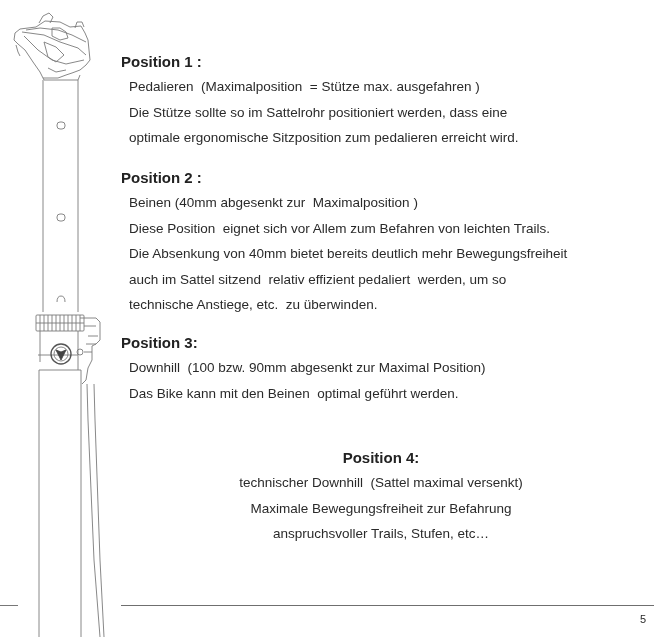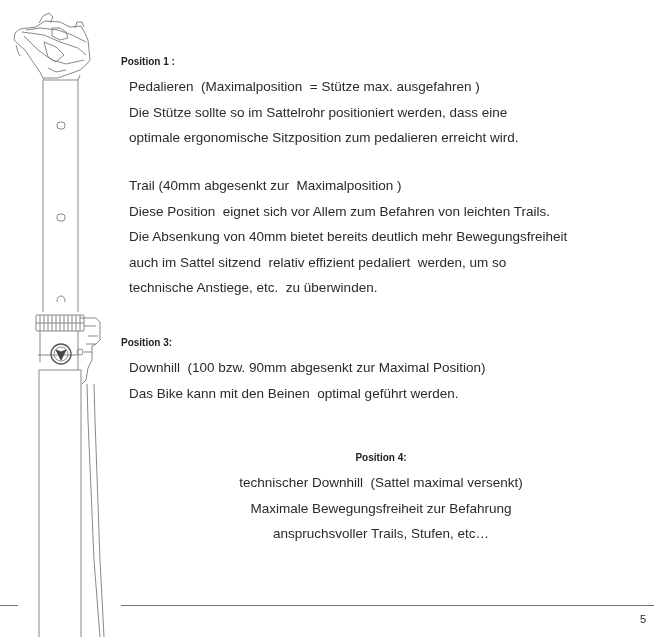--- a/index.html
+++ b/index.html
@@ -22,21 +22,21 @@
       width: 120px;
       height: 637px;
     }
     .section {
       position: absolute;
       left: 121px;
       width: 520px;
     }
     .heading {
       font-weight: bold;
-      font-size: 10px;
+      font-size: 15px;
       line-height: 17px;
       margin: 0 0 7px 0;
       color: #222;
     }
     .body-line {
       font-size: 13.5px;
       line-height: 17.6px;
       white-space: pre;
       color: #2a2a2a;
       margin: 8px;
@@ -141,21 +141,22 @@
 </svg>
 
 <div class="section" id="sec-1">
   <div class="heading">Position 1 :</div>
   <p class="body-line">Pedalieren  (Maximalposition  = Stütze max. ausgefahren )</p>
   <p class="body-line">Die Stütze sollte so im Sattelrohr positioniert werden, dass eine</p>
   <p class="body-line">optimale ergonomische Sitzposition zum pedalieren erreicht wird.</p>
 </div>
 
 <div class="section" id="sec-2">
-  <p class="body-line">Trail (40mm abgesenkt zur  Maximalposition )</p>
+  <div class="heading">Position 2 :</div>
+  <p class="body-line">Beinen (40mm abgesenkt zur  Maximalposition )</p>
   <p class="body-line">Diese Position  eignet sich vor Allem zum Befahren von leichten Trails.</p>
   <p class="body-line">Die Absenkung von 40mm bietet bereits deutlich mehr Bewegungsfreiheit</p>
   <p class="body-line">auch im Sattel sitzend  relativ effizient pedaliert  werden, um so</p>
   <p class="body-line">technische Anstiege, etc.  zu überwinden.</p>
 </div>
 
 <div class="section" id="sec-3">
   <div class="heading">Position 3:</div>
   <p class="body-line">Downhill  (100 bzw. 90mm abgesenkt zur Maximal Position)</p>
   <p class="body-line">Das Bike kann mit den Beinen  optimal geführt werden.</p>

